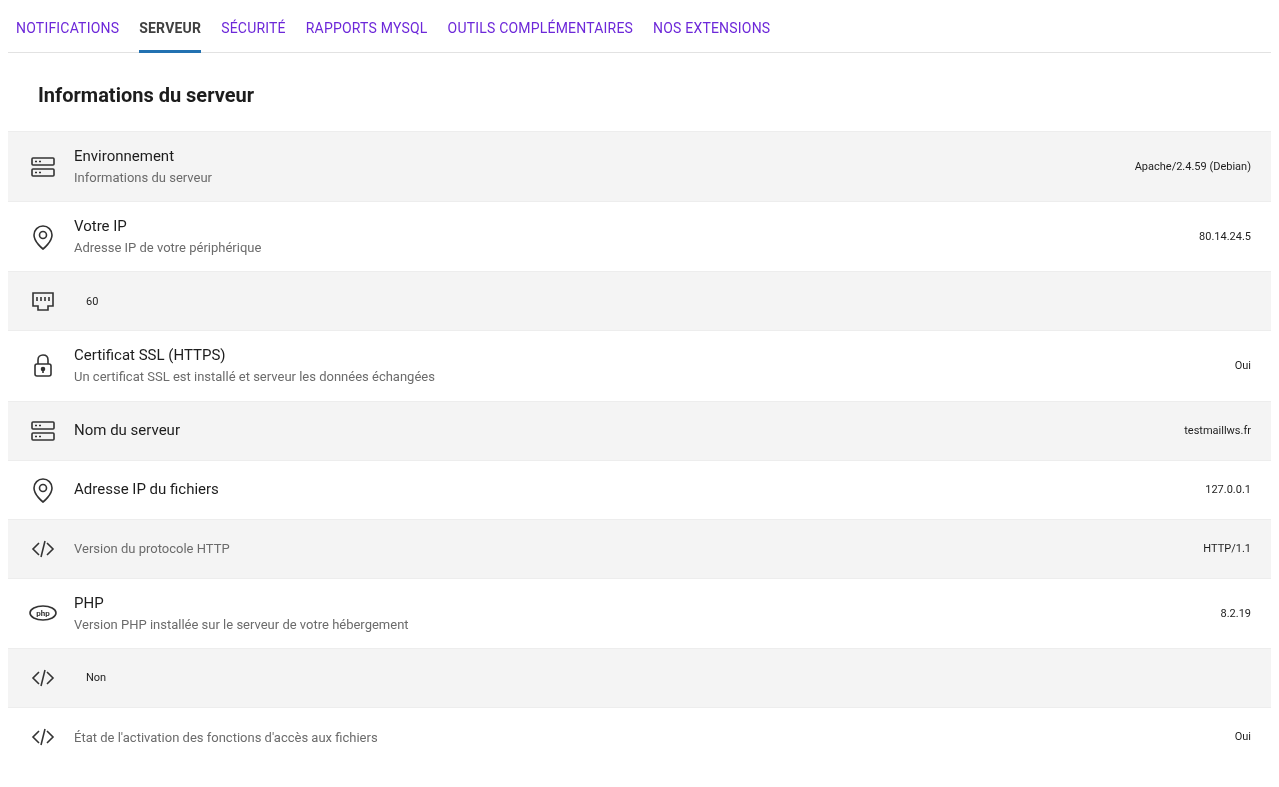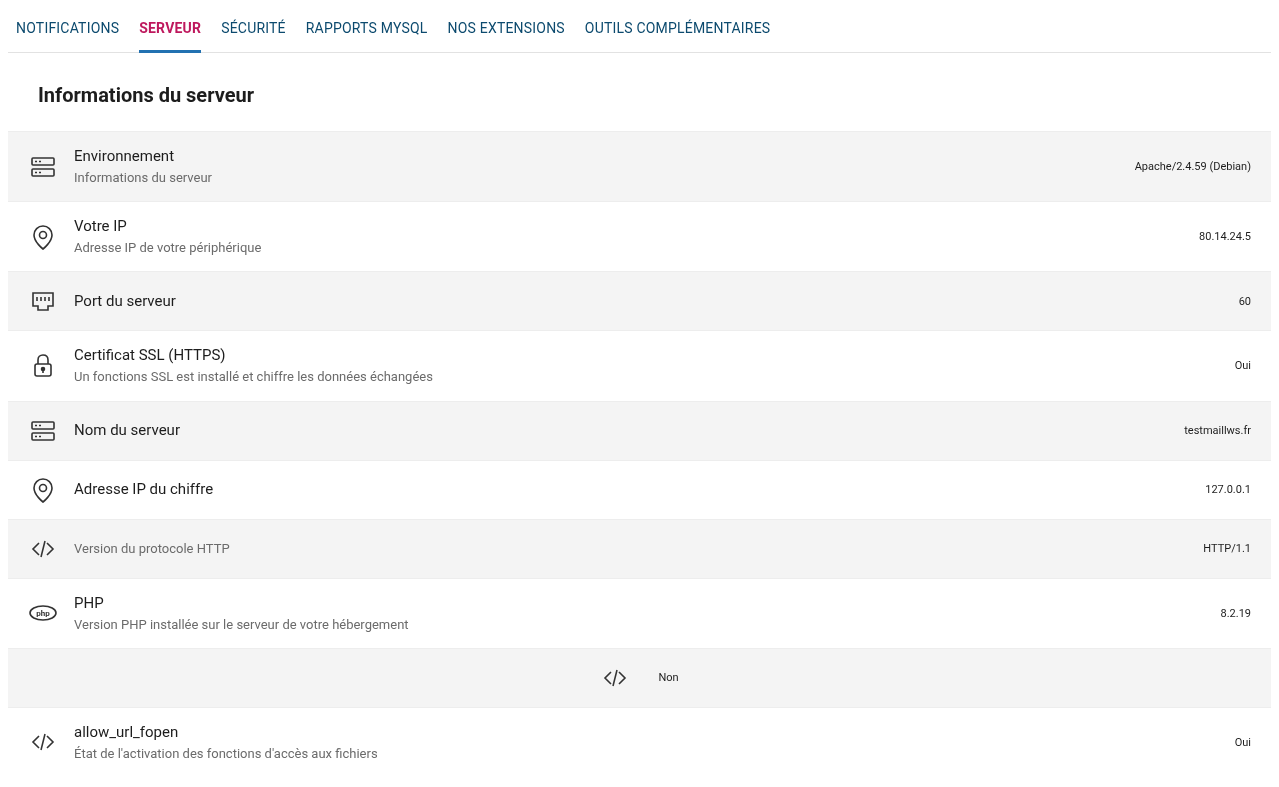--- a/index.html
+++ b/index.html
@@ -1,44 +1,44 @@
 <!DOCTYPE html>
 <html><head>
 <meta charset="utf-8">
 <style>
 * { margin: 0; padding: 0; box-sizing: border-box; }
 body { font-family: -apple-system, BlinkMacSystemFont, "Segoe UI", Roboto, Helvetica, Arial, sans-serif; background: #fff; color: #1d1d1d; }
 .container { width: 1279px; min-height: 787px; padding: 6px 8px 0 8px; }
 .tabs { display: flex; gap: 20px; border-bottom: 1px solid #e2e2e2; padding: 0 8px; }
-.tab { padding: 14px 0 14px 0; font-size: 14px; color: #0c4a6e; cursor: pointer; font-weight: 400; letter-spacing: 0.2px; }
-.tab.active { color: #be185d; font-weight: 700; border-bottom: 3px solid #2271b1; margin-bottom: -1px; }
+.tab { padding: 14px 0 14px 0; font-size: 14px; color: #6d28d9; cursor: pointer; font-weight: 400; letter-spacing: 0.2px; }
+.tab.active { color: #404040; font-weight: 700; border-bottom: 3px solid #2271b1; margin-bottom: -1px; }
 .section-title { font-size: 20px; font-weight: 700; padding: 30px 30px 24px 30px; color: #1d1d1d; }
 .rows { }
-.row { display: flex; align-items: center; padding: 14px 20px; border-top: 1px solid #ededed; justify-content: center; }
+.row { display: flex; align-items: center; padding: 14px 20px; border-top: 1px solid #ededed; }
 .row:nth-child(odd) { background: #f4f4f4; }
 .row:nth-child(even) { background: #fff; }
 .row-icon { width: 30px; height: 30px; flex-shrink: 0; display: flex; align-items: center; justify-content: center; margin-right: 16px; }
 .row-text { flex: 1; }
 .row-title { font-size: 15px; color: #1d1d1d; line-height: 1.4; }
 .row-desc { font-size: 13px; color: #6b6b6b; margin-top: 2px; line-height: 1.4; }
 .row-value { font-size: 11px; color: #1d1d1d; text-align: right; white-space: nowrap; padding-left: 12px; }
 svg { stroke: #333; stroke-width: 1.6; fill: none; }
 </style>
 </head>
 <body>
 
 <div class="container">
 
   <div class="tabs">
     <div class="tab">NOTIFICATIONS</div>
     <div class="tab active">SERVEUR</div>
     <div class="tab">SÉCURITÉ</div>
     <div class="tab">RAPPORTS MYSQL</div>
+    <div class="tab">OUTILS COMPLÉMENTAIRES</div>
     <div class="tab">NOS EXTENSIONS</div>
-    <div class="tab">OUTILS COMPLÉMENTAIRES</div>
   </div>
 
   <div class="section-title">Informations du serveur</div>
 
   <div class="rows">
 
     <div class="row">
       <div class="row-icon">
         <svg width="30" height="30" viewBox="0 0 30 30">
             <rect x="4" y="6" width="22" height="7" rx="1"></rect>
@@ -73,38 +73,35 @@
     <div class="row">
       <div class="row-icon">
         <svg width="30" height="30" viewBox="0 0 30 30">
             <path d="M5 7 L25 7 L25 20 L20 20 L20 24 L10 24 L10 20 L5 20 Z"></path>
             <line x1="9" y1="11" x2="9" y2="15"></line>
             <line x1="13" y1="11" x2="13" y2="15"></line>
             <line x1="17" y1="11" x2="17" y2="15"></line>
             <line x1="21" y1="11" x2="21" y2="15"></line>
           </svg>
       </div>
-      <div class="row-text">
-        <div class="row-title">Port du serveur</div>
-      </div>
       <div class="row-value">60</div>
     </div>
 
     <div class="row">
       <div class="row-icon">
         <svg width="30" height="30" viewBox="0 0 30 30">
             <rect x="7" y="13" width="16" height="12" rx="2"></rect>
             <path d="M10 13 L10 9 C10 6 12 4 15 4 C18 4 20 6 20 9 L20 13"></path>
             <circle cx="15" cy="18" r="1.5" fill="#333"></circle>
             <line x1="15" y1="19" x2="15" y2="22"></line>
           </svg>
       </div>
       <div class="row-text">
         <div class="row-title">Certificat SSL (HTTPS)</div>
-        <div class="row-desc">Un fonctions SSL est installé et chiffre les données échangées</div>
+        <div class="row-desc">Un certificat SSL est installé et serveur les données échangées</div>
       </div>
       <div class="row-value">Oui</div>
     </div>
 
     <div class="row">
       <div class="row-icon">
         <svg width="30" height="30" viewBox="0 0 30 30">
             <rect x="4" y="6" width="22" height="7" rx="1"></rect>
             <rect x="4" y="17" width="22" height="7" rx="1"></rect>
             <line x1="7" y1="9.5" x2="9" y2="9.5"></line>
@@ -120,21 +117,21 @@
     </div>
 
     <div class="row">
       <div class="row-icon">
         <svg width="30" height="30" viewBox="0 0 30 30">
             <path d="M15 4 C10 4 6 8 6 13 C6 20 15 27 15 27 C15 27 24 20 24 13 C24 8 20 4 15 4 Z"></path>
             <circle cx="15" cy="13" r="3.5"></circle>
           </svg>
       </div>
       <div class="row-text">
-        <div class="row-title">Adresse IP du chiffre</div>
+        <div class="row-title">Adresse IP du fichiers</div>
       </div>
       <div class="row-value">127.0.0.1</div>
     </div>
 
     <div class="row">
       <div class="row-icon">
         <svg width="30" height="30" viewBox="0 0 30 30">
             <polyline points="11,9 5,15 11,21"></polyline>
             <polyline points="19,9 25,15 19,21"></polyline>
             <line x1="17" y1="7" x2="13" y2="23"></line>
@@ -173,21 +170,20 @@
 
     <div class="row">
       <div class="row-icon">
         <svg width="30" height="30" viewBox="0 0 30 30">
             <polyline points="11,9 5,15 11,21"></polyline>
             <polyline points="19,9 25,15 19,21"></polyline>
             <line x1="17" y1="7" x2="13" y2="23"></line>
           </svg>
       </div>
       <div class="row-text">
-        <div class="row-title">allow_url_fopen</div>
         <div class="row-desc">État de l'activation des fonctions d'accès aux fichiers</div>
       </div>
       <div class="row-value">Oui</div>
     </div>
 
   </div>
 
 </div>
 
 </body></html>

